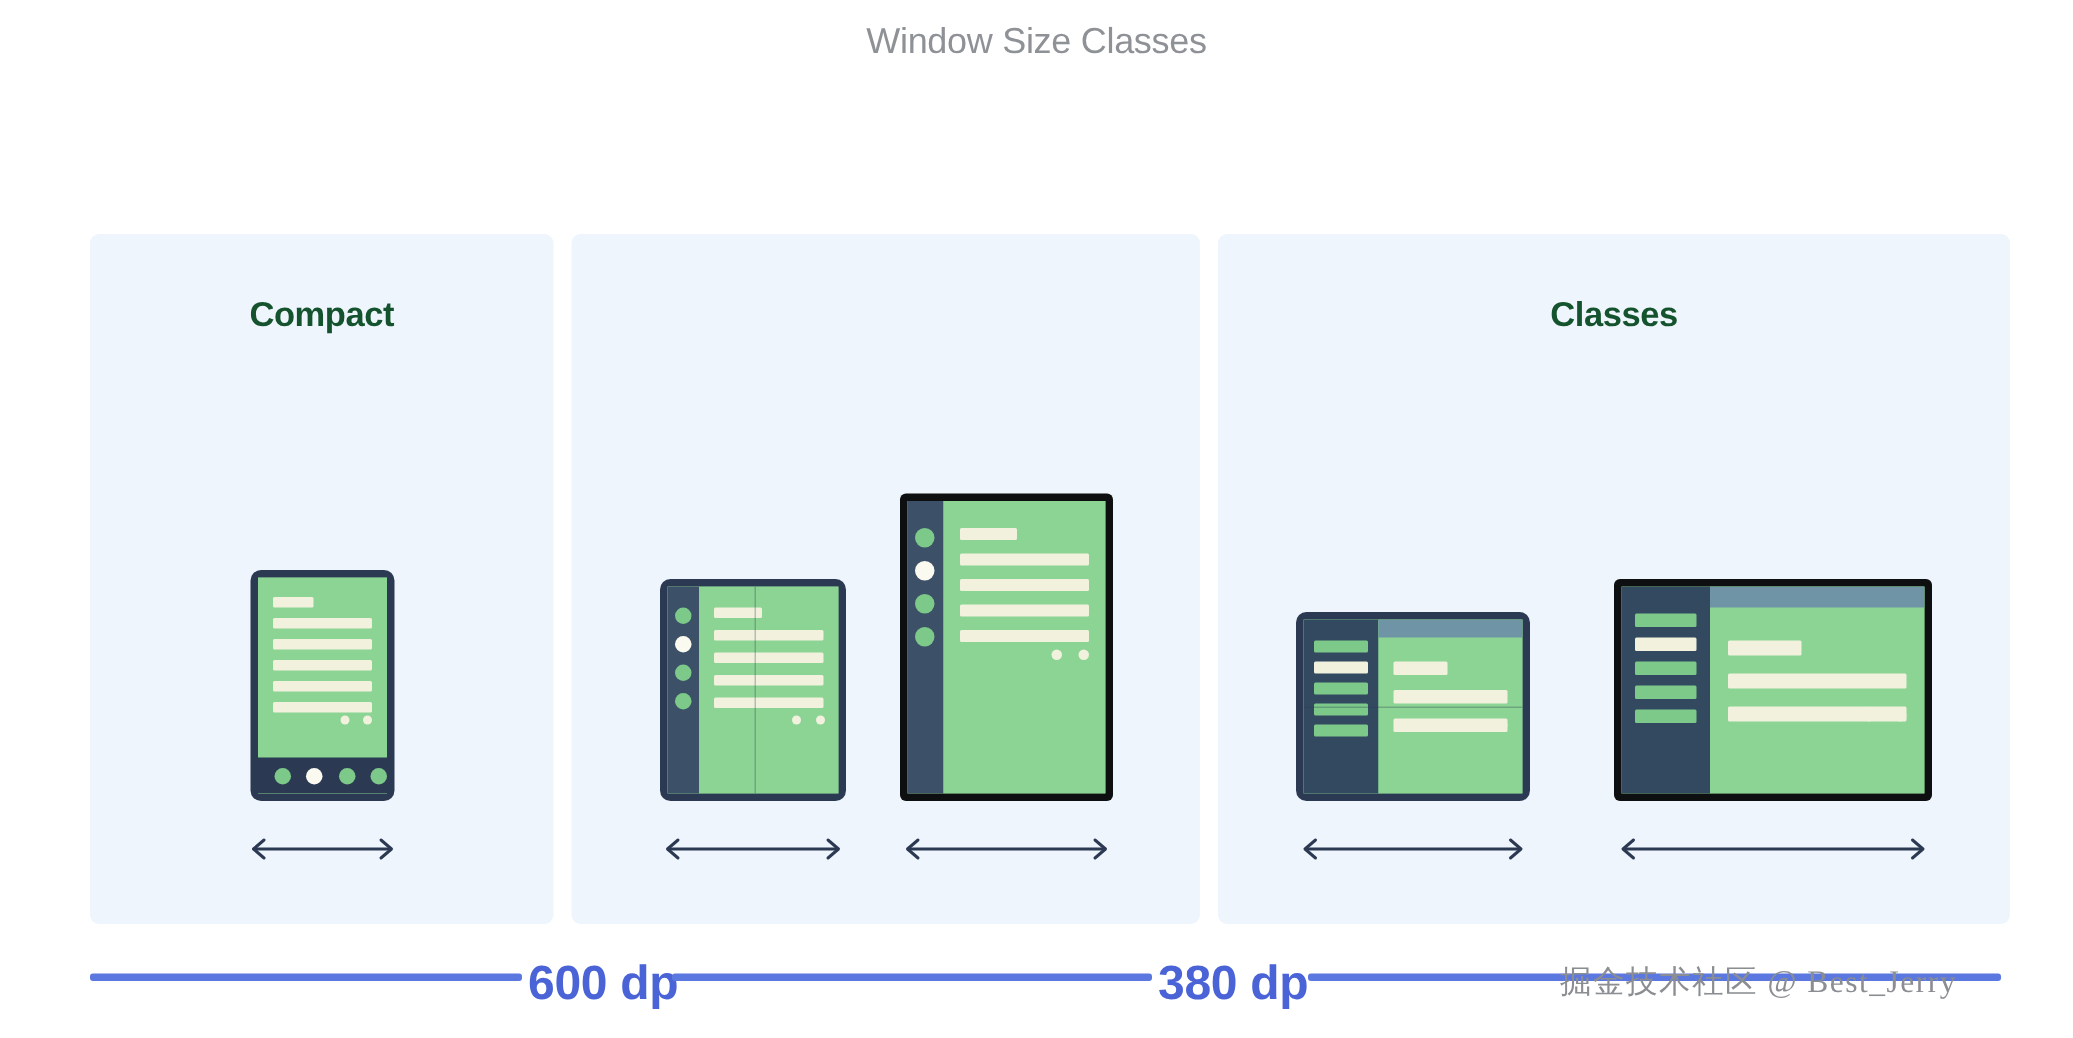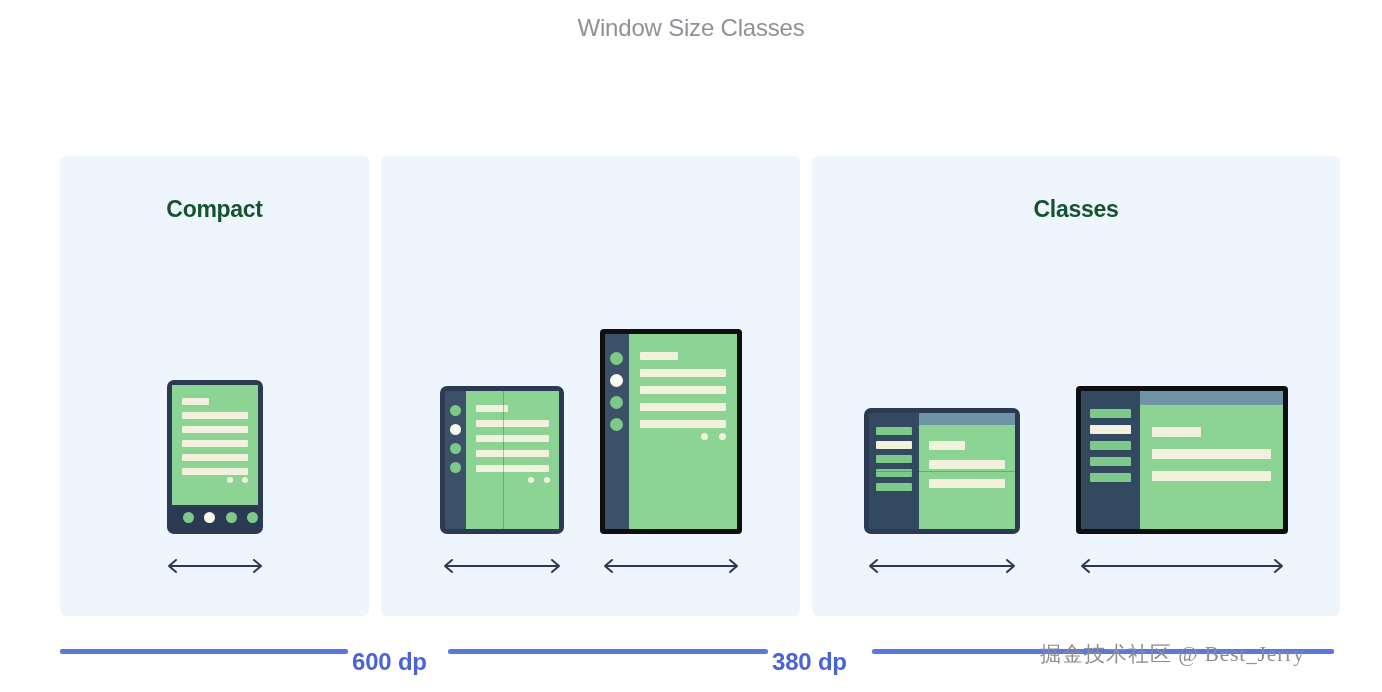--- a/index.html
+++ b/index.html
@@ -232,25 +232,25 @@
   }
   .m-line {
     position: absolute;
     height: 5px;
     border-radius: 2px;
     background: #5b77e0;
     top: 17px;
   }
   .m-label {
     position: absolute;
-    font-size: 24px;
+    font-size: 32px;
     font-weight: bold;
     color: #4a63d6;
     letter-spacing: -0.2px;
-    top: 16px;
+    top: 5px;
     white-space: nowrap;
   }
 
   #watermark {
     position: absolute;
     left: 1040px;
     top: 640px;
     font-size: 21px;
     color: #8a8d92;
     letter-spacing: 1px;

